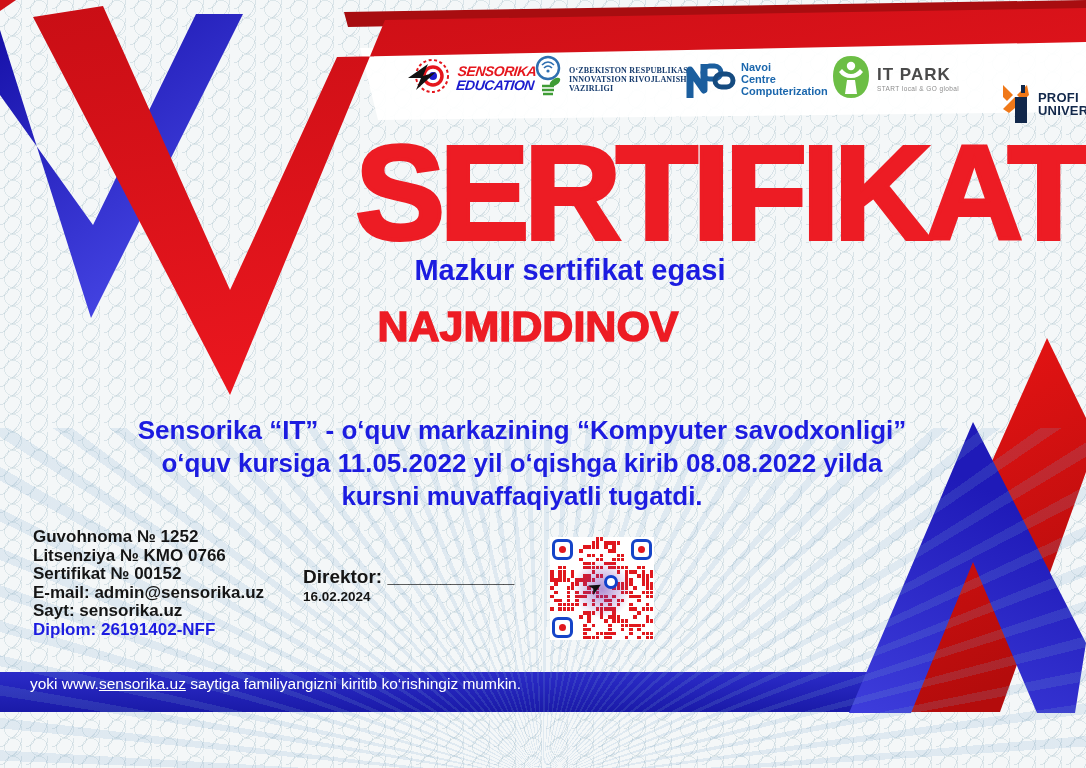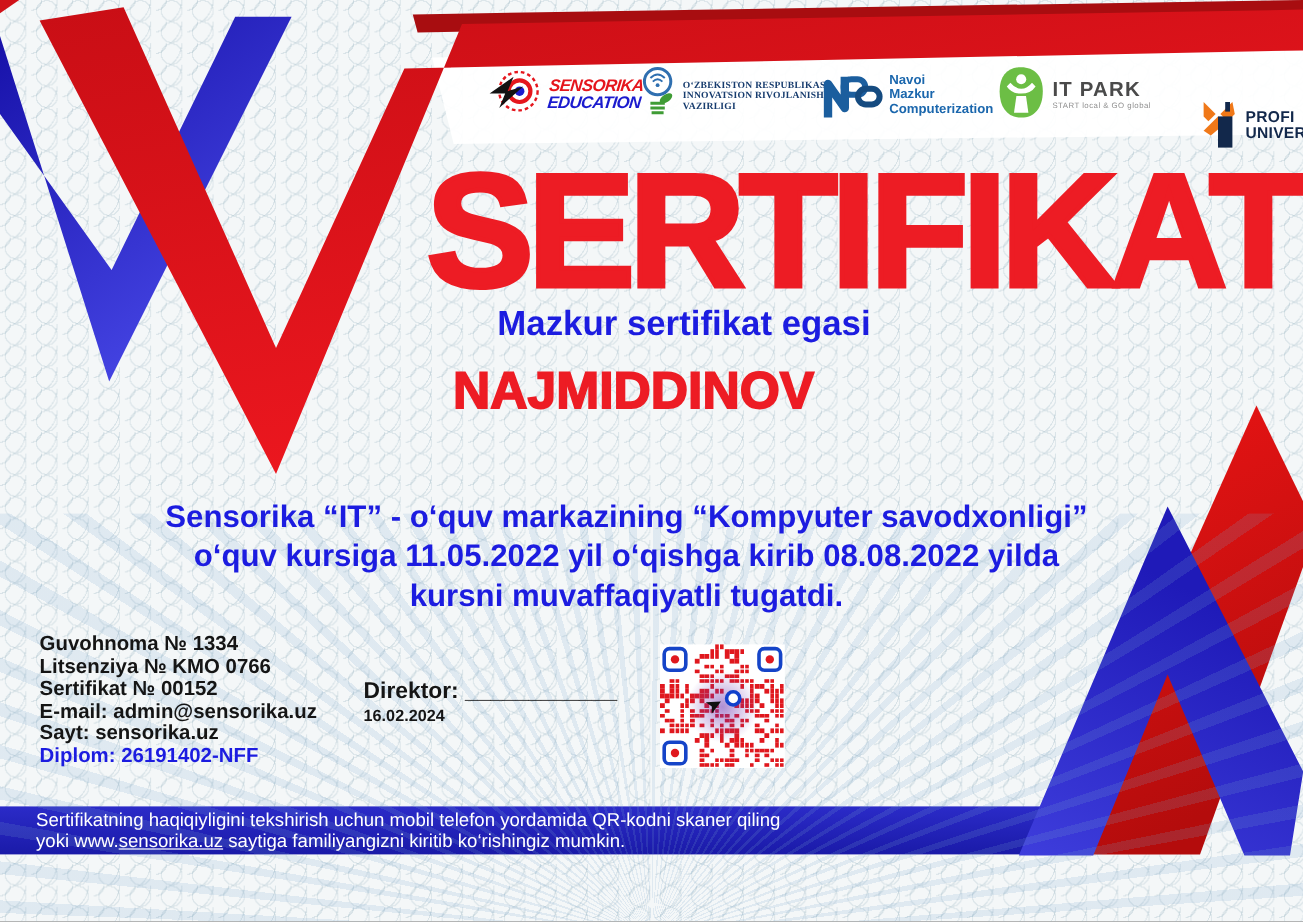--- a/index.html
+++ b/index.html
@@ -129,21 +129,21 @@
   </div>
 
   <div class="logo-item" style="left:686px;top:56px;">
     <svg width="50" height="46" viewBox="0 0 50 46">
       <path d="M4,42 V14 L18,34 V8" fill="none" stroke="#1b5e9e" stroke-width="7" stroke-linejoin="round"></path>
       <rect x="17" y="10" width="18" height="13" rx="6.5" fill="none" stroke="#1b5e9e" stroke-width="5"></rect>
       <rect x="29" y="18" width="18" height="13" rx="6.5" fill="none" stroke="#154b80" stroke-width="5"></rect>
     </svg>
     <div class="ncc-text">
       <div>Navoi</div>
-      <div>Mazkur</div>
+      <div>Centre</div>
       <div>Computerization</div>
     </div>
   </div>
 
   <div class="logo-item" style="left:830px;top:54px;">
     <svg width="42" height="48" viewBox="0 0 42 48">
       <path d="M21,2 C32,2 39,9 39,22 C39,36 32,44 21,44 C10,44 3,36 3,22 C3,9 10,2 21,2 Z" fill="#6cbe45"></path>
       <circle cx="21" cy="12" r="4.2" fill="#ffffff"></circle>
       <path d="M9,18 q4,6 12,6 q8,0 12,-6 l-3,-3 q-4,5 -9,5 q-5,0 -9,-5 Z" fill="#ffffff"></path>
       <path d="M17,26 h8 l2,14 h-12 Z" fill="#ffffff"></path>
@@ -173,21 +173,21 @@
   <div class="abs recipient">
     <div>NAJMIDDINOV</div>
   </div>
   <div class="abs body-text">
     <div>Sensorika “IT” - o‘quv markazining “Kompyuter savodxonligi”</div>
     <div>o‘quv kursiga 11.05.2022 yil o‘qishga kirib 08.08.2022 yilda</div>
     <div>kursni muvaffaqiyatli tugatdi.</div>
   </div>
 
   <div class="abs details">
-    <div>Guvohnoma № 1334</div>
+    <div>Guvohnoma № 1252</div>
     <div>Litsenziya № KMO 0766</div>
     <div>Sertifikat № 00152</div>
     <div>E-mail: admin@sensorika.uz</div>
     <div>Sayt: sensorika.uz</div>
     <div class="diplom">Diplom: 26191402-NFF</div>
   </div>
 
   <div class="abs sign">
     <div class="lbl">Direktor: ____________</div>
     <div class="date">16.02.2024</div>
@@ -432,17 +432,16 @@
     <div class="finder f-tl"></div>
     <div class="finder f-tr"></div>
     <div class="finder f-bl"></div>
     <div class="qr-center">
       <div class="qr-ring"></div>
       <div class="qr-arrow">➤</div>
     </div>
   </div>
 
   <div class="abs footer-text">
-    <div>Sertifikatning haqiqiyligini tekshirish uchun mobil telefon yordamida QR-kodni skaner qiling</div>
     <div><span>yoki www.</span><span class="link">sensorika.uz</span><span>  saytiga familiyangizni kiritib ko‘rishingiz mumkin.</span></div>
   </div>
 
 </div>
 
 </body></html>

